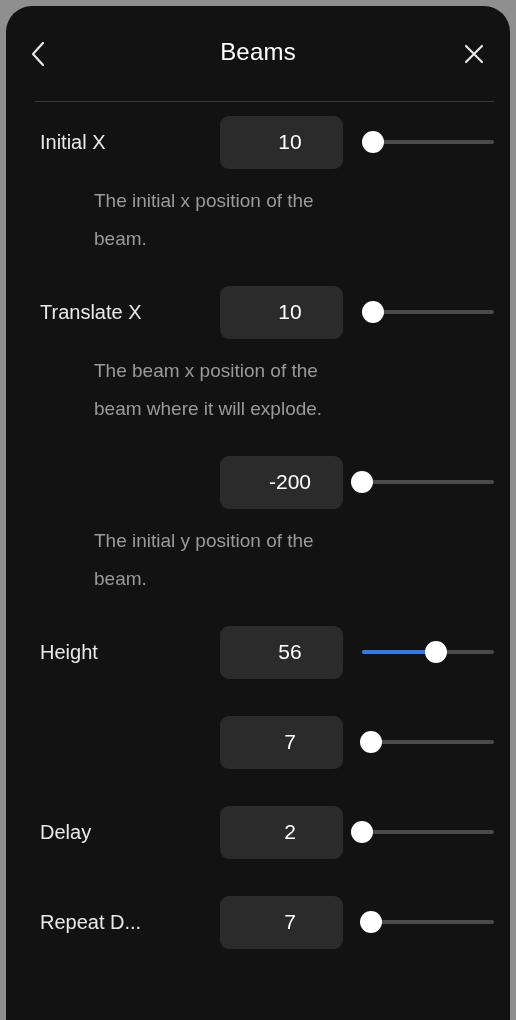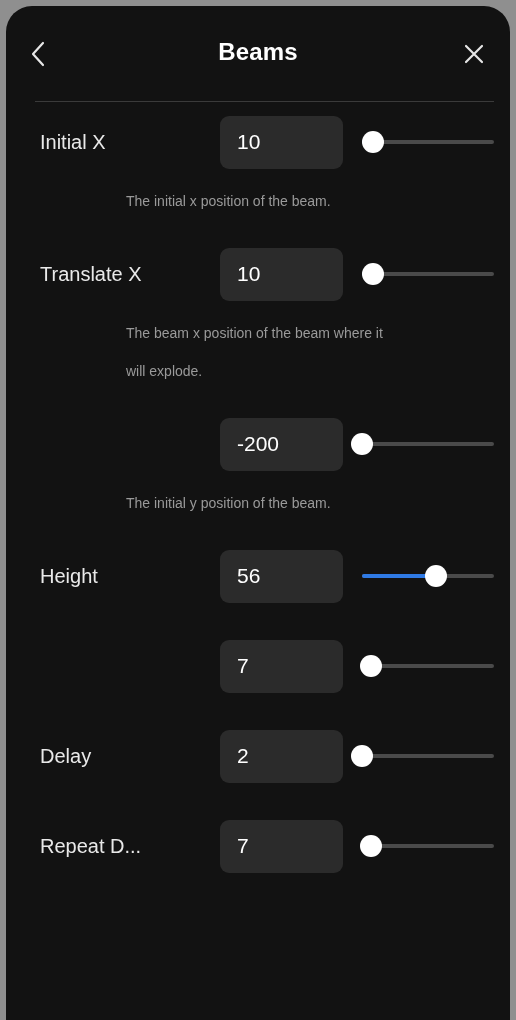--- a/index.html
+++ b/index.html
@@ -31,21 +31,21 @@
     height: 90px;
   }
   .hdr-title {
     position: absolute;
     left: 0;
     right: 0;
     top: 32px;
     text-align: center;
     color: #ffffff;
     font-size: 24px;
-    font-weight: bold;
+    font-weight: normal;
     letter-spacing: 0.2px;
   }
   .icon-btn {
     position: absolute;
     width: 40px;
     height: 40px;
     top: 28px;
     display: flex;
     align-items: center;
     justify-content: center;
@@ -94,20 +94,21 @@
     height: 53px;
     background: #2b2b2b;
     border-radius: 9px;
     display: flex;
     align-items: center;
     box-sizing: border-box;
     padding-left: 17px;
     color: #ffffff;
     font-size: 21px;
     cursor: text;
+    justify-content: center;
   }
   .slider {
     position: absolute;
     left: 356px;
     width: 132px;
     height: 30px;
     display: flex;
     align-items: center;
     cursor: pointer;
   }
@@ -129,23 +130,23 @@
   .thumb {
     position: absolute;
     width: 22px;
     height: 22px;
     border-radius: 50%;
     background: #ffffff;
     transform: translateX(-11px);
   }
   .desc {
     color: #9a9a9a;
-    font-size: 14px;
+    font-size: 19px;
     line-height: 38px;
-    margin: 0 0 0 120px;
+    margin: 0 0 0 88px;
     width: 268px;
     padding-bottom: 14px;
   }
   .gap { height: 10px; }
 </style>
 </head>
 <body>
 
 <div id="viewport">
   <div id="panel">

